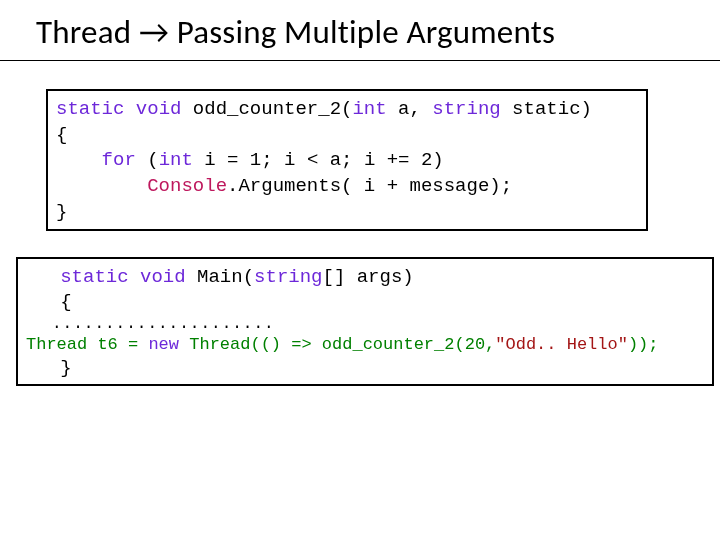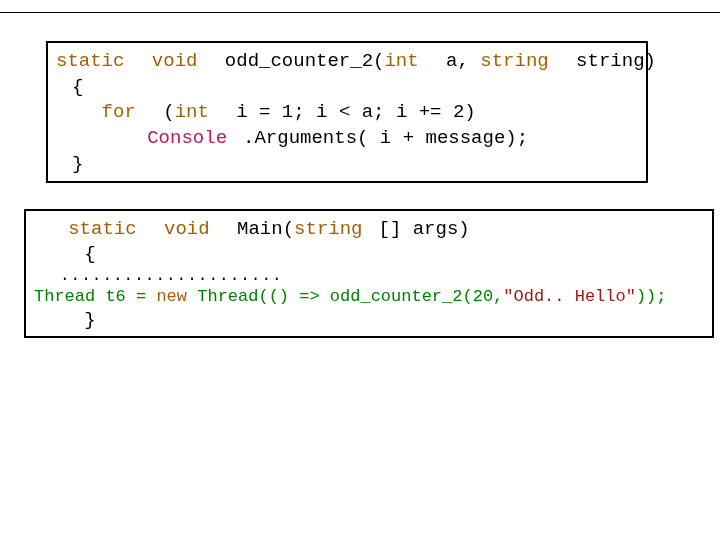--- a/index.html
+++ b/index.html
@@ -32,45 +32,46 @@
     border: 2.5px solid #000;
     margin: 0 72px 26px 46px;
     padding: 6px 8px 4px 8px;
     font-family: Consolas, "Courier New", monospace;
     font-size: 19px;
     line-height: 1.35;
     background: #fff;
   }
   .codebox2 {
     border: 2.5px solid #000;
-    margin: 0 6px 0 24px;
+    margin: 0 6px 0 16px;
     padding: 6px 6px 4px 8px;
     font-family: Consolas, "Courier New", monospace;
     font-size: 19px;
     line-height: 1.28;
     background: #fff;
   }
-  .kw { color: #a16207; }
+  .kw { color: #6d28d9; }
   .cls { color: #be185d; }
   .str { color: #a31515; }
-  .plain { color: #000; padding-left: 16px; }
+  .plain { color: #000; }
   .thr { color: #008000; }
   .line { white-space: pre; }
   .dots { font-size: 16px; letter-spacing: 1px; padding-left: 26px; }
   .t6 { font-size: 17px; }
 </style>
 </head>
 <body>
 
 <div class="slide">
 
+  <div class="title">Thread → Passing Multiple Arguments</div>
   <div class="title-underline"></div>
 
   <div class="codebox">
-    <div class="line"><span class="kw">static</span><span class="plain"> </span><span class="kw">void</span><span class="plain"> odd_counter_2(</span><span class="kw">int</span><span class="plain"> a, </span><span class="kw">string</span><span class="plain"> string)</span></div>
+    <div class="line"><span class="kw">static</span><span class="plain"> </span><span class="kw">void</span><span class="plain"> odd_counter_2(</span><span class="kw">int</span><span class="plain"> a, </span><span class="kw">string</span><span class="plain"> static)</span></div>
     <div class="line plain">{</div>
     <div class="line"><span>    </span><span class="kw">for</span><span class="plain"> (</span><span class="kw">int</span><span class="plain"> i = 1; i &lt; a; i += 2)</span></div>
     <div class="line"><span>        </span><span class="cls">Console</span><span class="plain">.Arguments( i + message);</span></div>
     <div class="line plain">}</div>
   </div>
 
   <div class="codebox2">
     <div class="line"><span>   </span><span class="kw">static</span><span class="plain"> </span><span class="kw">void</span><span class="plain"> Main(</span><span class="kw">string</span><span class="plain">[] args)</span></div>
     <div class="line"><span>   </span><span class="plain">{</span></div>
     <div class="line plain dots">.....................</div>

